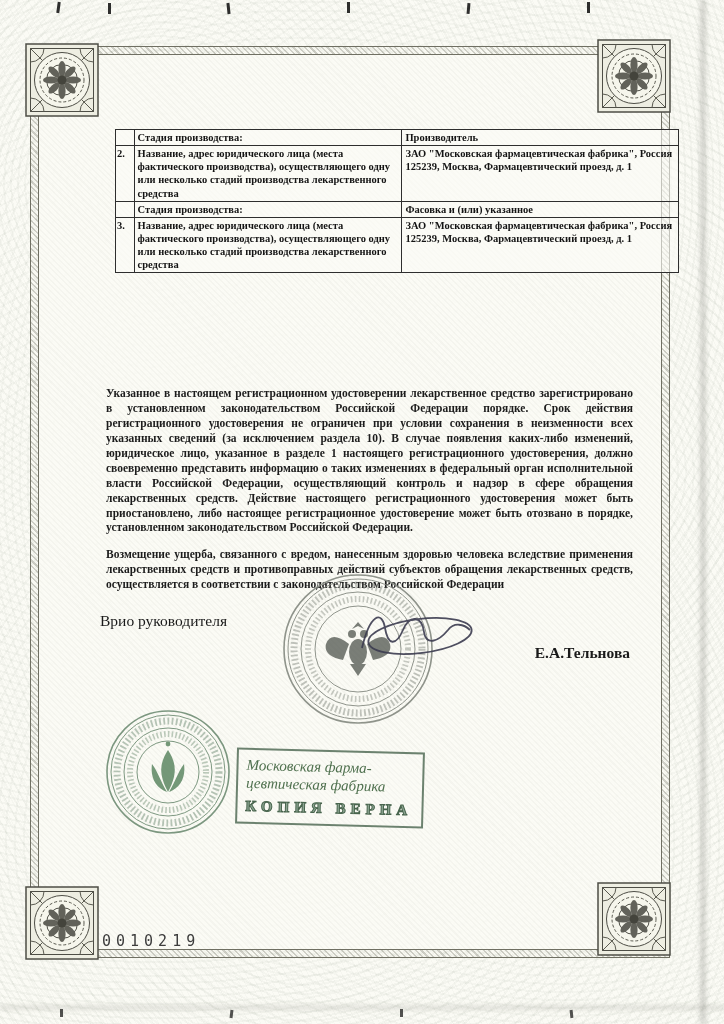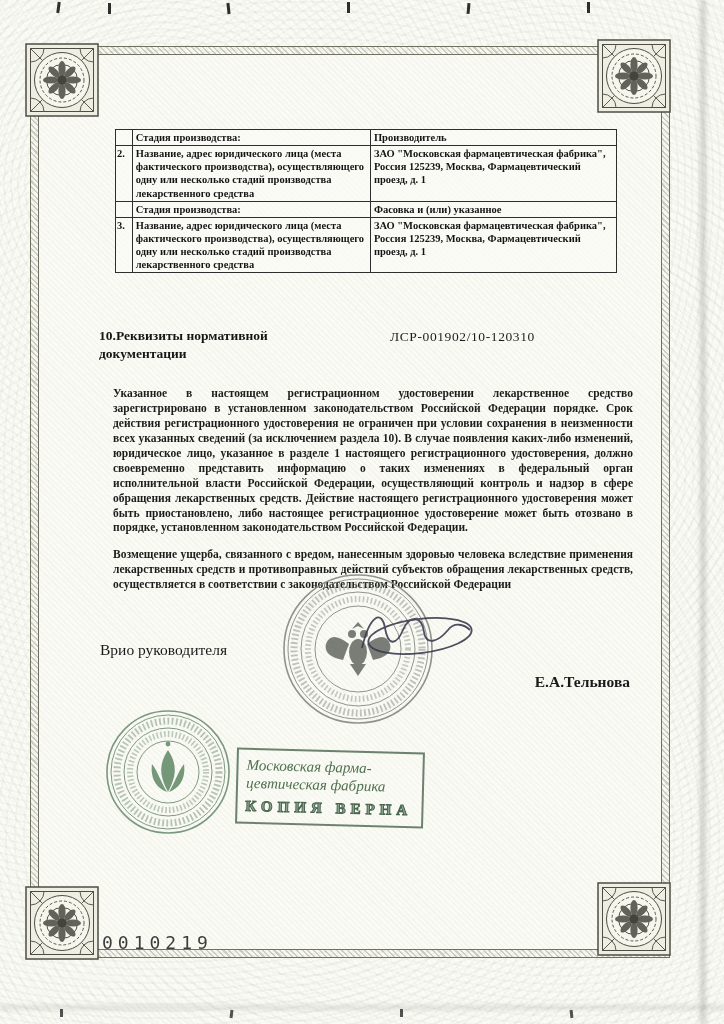--- a/index.html
+++ b/index.html
@@ -28,46 +28,46 @@
     border:1px solid #6f6f62;
     background:rgba(252,252,246,0.85);
   }
   .corner{position:absolute;width:74px;height:74px;}
   .corner.tl{left:25px;top:43px;}
   .corner.tr{left:597px;top:39px;}
   .corner.bl{left:25px;top:886px;}
   .corner.br{left:597px;top:882px;}
 
   .prod-table{
-    position:absolute;left:115px;top:129px;width:502px;
+    position:absolute;left:115px;top:129px;width:564px;
     border-collapse:collapse;
     font-family:"Liberation Serif", serif;
     font-size:10.5px;line-height:1.25;font-weight:bold;color:#141414;
     z-index:3;
   }
   .prod-table td{border:1px solid #2e2e2e;padding:1px 3px;vertical-align:top;background:rgba(252,252,246,0.6);}
   .prod-table td.num{width:14px;padding:1px 1px;}
   .prod-table td.lab{width:238px;}
   .prod-table td.val{width:246px;}
 
   .sec10{
     position:absolute;left:99px;top:327px;width:528px;z-index:3;
     color:#161616;
   }
   .sec10-heading{width:200px;font-weight:bold;font-size:13.5px;line-height:1.3;}
   .doc-number{position:absolute;left:291px;top:2px;font-size:13.5px;letter-spacing:0.6px;color:#1d1d1d;}
 
   .paras{position:absolute;left:97px;top:386px;width:536px;z-index:3;}
   .para{
-    margin:0 0 12px 16px;font-weight:bold;font-size:11.5px;line-height:1.3;
+    margin:0 0 12px 9px;font-weight:bold;font-size:11.5px;line-height:1.3;
     text-align:justify;color:#1c1c1c;
   }
 
   .sig-row{
-    position:absolute;left:100px;top:641px;width:530px;z-index:3;
+    position:absolute;left:100px;top:612px;width:530px;z-index:3;
     display:flex;justify-content:space-between;
     font-size:15.5px;color:#1a1a1a;text-align:right;
   }
   .sig-name{font-weight:bold;margin-top:32px;}
 
   .seal-main{position:absolute;left:281px;top:572px;z-index:4;}
   .signature-scribble{position:absolute;left:352px;top:600px;z-index:5;}
   .seal-green{position:absolute;left:104px;top:708px;z-index:4;}
 
   .copy-stamp{
@@ -80,21 +80,21 @@
   }
   .stamp-script{font-style:italic;font-size:15px;line-height:1.2;}
   .stamp-copy{
     margin-top:6px;font-weight:bold;font-size:15px;letter-spacing:5px;
     color:#8ba491;-webkit-text-stroke:1px #49654e;
   }
 
   .serial{
     position:absolute;left:102px;top:932px;z-index:6;
     font-family:"DejaVu Sans Mono", monospace;
-    font-size:18px;letter-spacing:5px;color:#3d3d3d;
+    font-size:15px;letter-spacing:5px;color:#3d3d3d;
   }
 
   .mark{position:absolute;width:3px;height:11px;background:#0b0b0b;opacity:.85;z-index:7;}
   .mark.b{height:8px;opacity:.7;}
 
   .page-edge-right{
     position:absolute;top:0;right:18px;width:6px;height:100%;
     background:rgba(118,118,110,0.28);filter:blur(2px);z-index:2;
   }
   .page-edge-bottom{
@@ -179,24 +179,20 @@
       <td class="val">Фасовка и (или) указанное</td>
     </tr>
     <tr>
       <td class="num">3.</td>
       <td class="lab">Название, адрес юридического лица (места фактического производства), осуществляющего одну или несколько стадий производства лекарственного средства</td>
       <td class="val">ЗАО "Московская фармацевтическая фабрика", Россия 125239, Москва, Фармацевтический проезд, д. 1</td>
     </tr>
   </tbody>
     </table>
 
-  <div class="sec10">
-    <div class="sec10-heading">10.Реквизиты нормативной документации</div>
-    <div class="doc-number">ЛСР-001902/10-120310</div>
-  </div>
 
   <div class="paras">
     <p class="para">Указанное в настоящем регистрационном удостоверении лекарственное средство зарегистрировано в установленном законодательством Российской Федерации порядке. Срок действия регистрационного удостоверения не ограничен при условии сохранения в неизменности всех указанных сведений (за исключением раздела 10). В случае появления каких-либо изменений, юридическое лицо, указанное в разделе 1 настоящего регистрационного удостоверения, должно своевременно представить информацию о таких изменениях в федеральный орган исполнительной власти Российской Федерации, осуществляющий контроль и надзор в сфере обращения лекарственных средств. Действие настоящего регистрационного удостоверения может быть приостановлено, либо настоящее регистрационное удостоверение может быть отозвано в порядке, установленном законодательством Российской Федерации.</p>
     <p class="para">Возмещение ущерба, связанного с вредом, нанесенным здоровью человека вследствие применения лекарственных средств и противоправных действий субъектов обращения лекарственных средств, осуществляется в соответствии с законодательством Российской Федерации</p>
   </div>
 
   <div class="sig-row">
     <span class="sig-role">Врио руководителя</span>
     <span class="sig-name">Е.А.Тельнова</span>
   </div>

